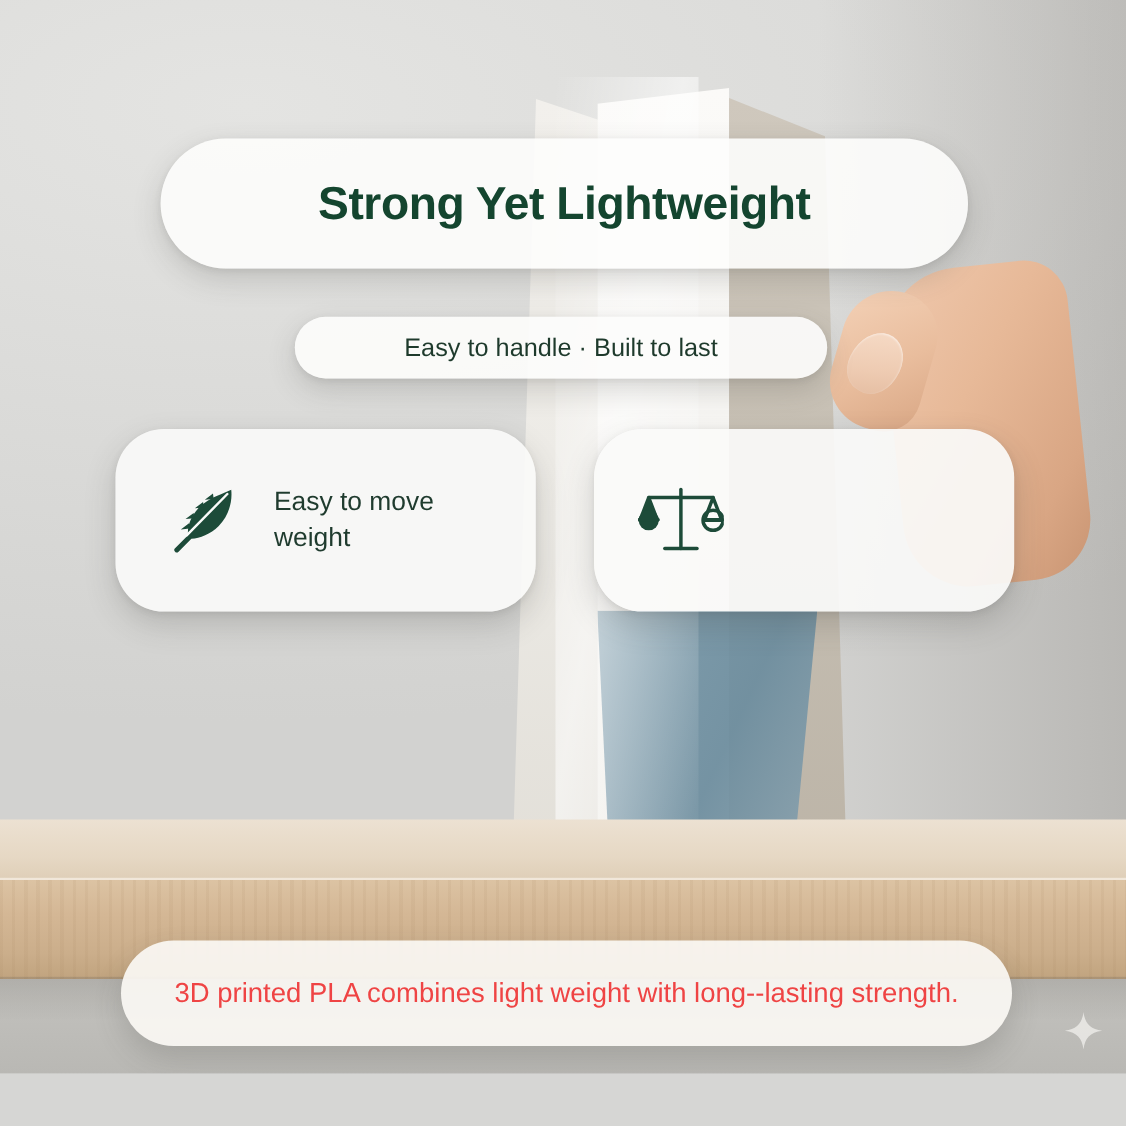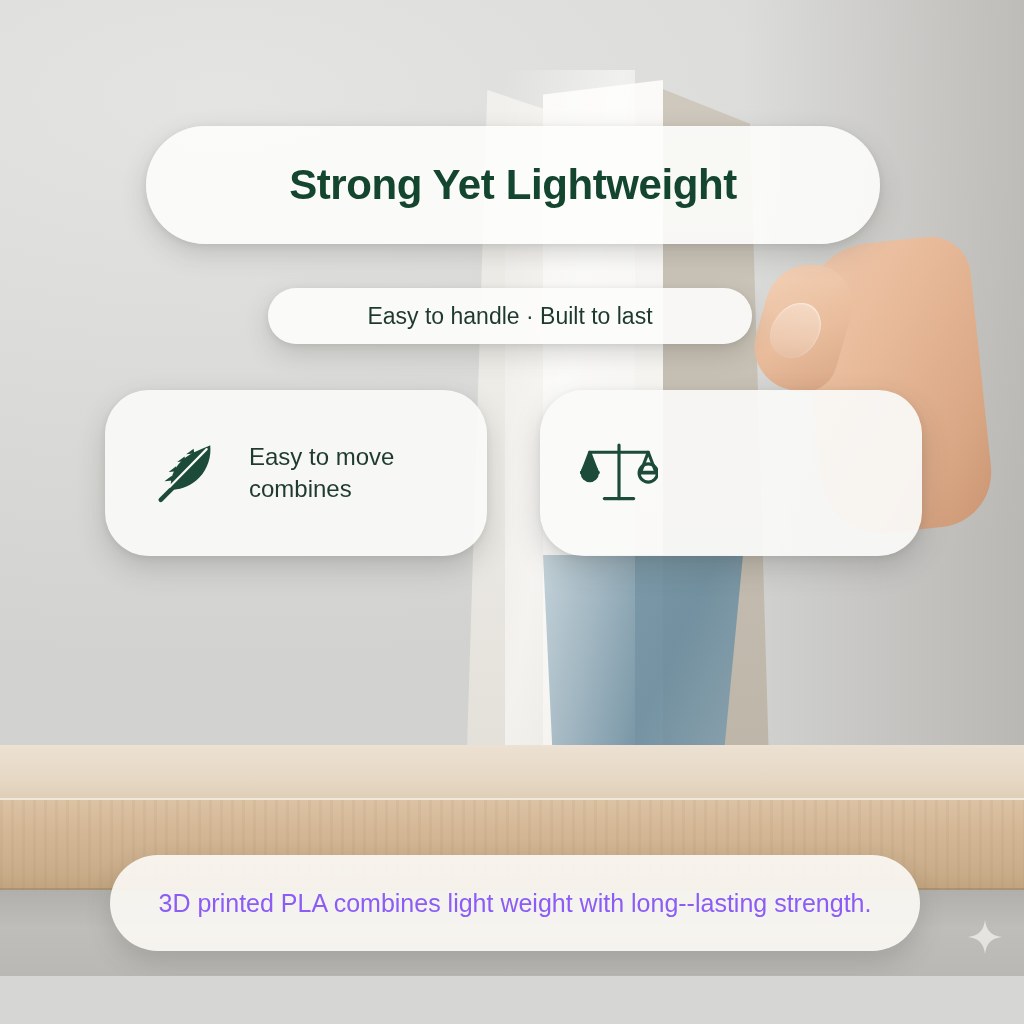--- a/index.html
+++ b/index.html
@@ -191,21 +191,21 @@
   #footer-pill {
     left: 110px; top: 855px; width: 810px; height: 96px;
     border-radius: 48px;
     background: rgba(250,248,243,0.93);
     box-shadow: 0 12px 26px rgba(70,68,64,0.20);
     flex-direction: column;
   }
   #footer-text {
     font-size: 25px;
     line-height: 1.36;
-    color: #8b5cf6;
+    color: #ef4444;
     text-align: center;
     padding: 0 44px;
   }
 
   #sparkle {
     position: absolute;
     right: 22px; bottom: 22px;
     width: 34px; height: 34px;
     opacity: .72;
     color: #f4f3f0;
@@ -253,21 +253,21 @@
 
     <div class="card">
       <span class="card-icon">
         <svg viewBox="0 0 64 64" fill="none">
           <path d="M54 8C54 8 40 6 28 18C18.5 27.5 18 38 20 43L15 48" stroke="currentColor" stroke-width="0"></path>
           <path d="M53.5 9.2c1 8.4-1.6 19.3-9.3 27-6.3 6.3-14 9.1-20.4 9.6l-9.6 9.6a1.8 1.8 0 1 1-2.6-2.6l9.7-9.7c-.7-6.3 1.9-14.3 8.4-20.8 7.8-7.8 18.9-10.4 23.8-13.1z" fill="currentColor"></path>
           <path d="M26 30.5l-6.6.6 6.1-4.6zM22.5 38.2l-6.6.6 6.1-4.6zM33 22.4l-6.6.6 6.1-4.6zM40.4 16.1l-6.6.6 6.1-4.6z" fill="currentColor"></path>
           <path d="M50.6 12.4L20.3 43.2" stroke="#fafaf9" stroke-width="1.8" stroke-linecap="round"></path>
         </svg>
       </span>
-      <span class="card-label">Easy to move combines</span>
+      <span class="card-label">Easy to move weight</span>
     </div>
 
 
     <div class="card">
       <span class="card-icon">
         <svg viewBox="0 0 64 64" fill="none" stroke="currentColor" stroke-width="2.6" stroke-linecap="round">
           <path d="M32 9v44"></path>
           <path d="M8 15h48"></path>
           <path d="M20 53h24"></path>
           <path d="M8 15L1.5 32h13z" fill="currentColor" fill-opacity="1" stroke-linejoin="round"></path>

